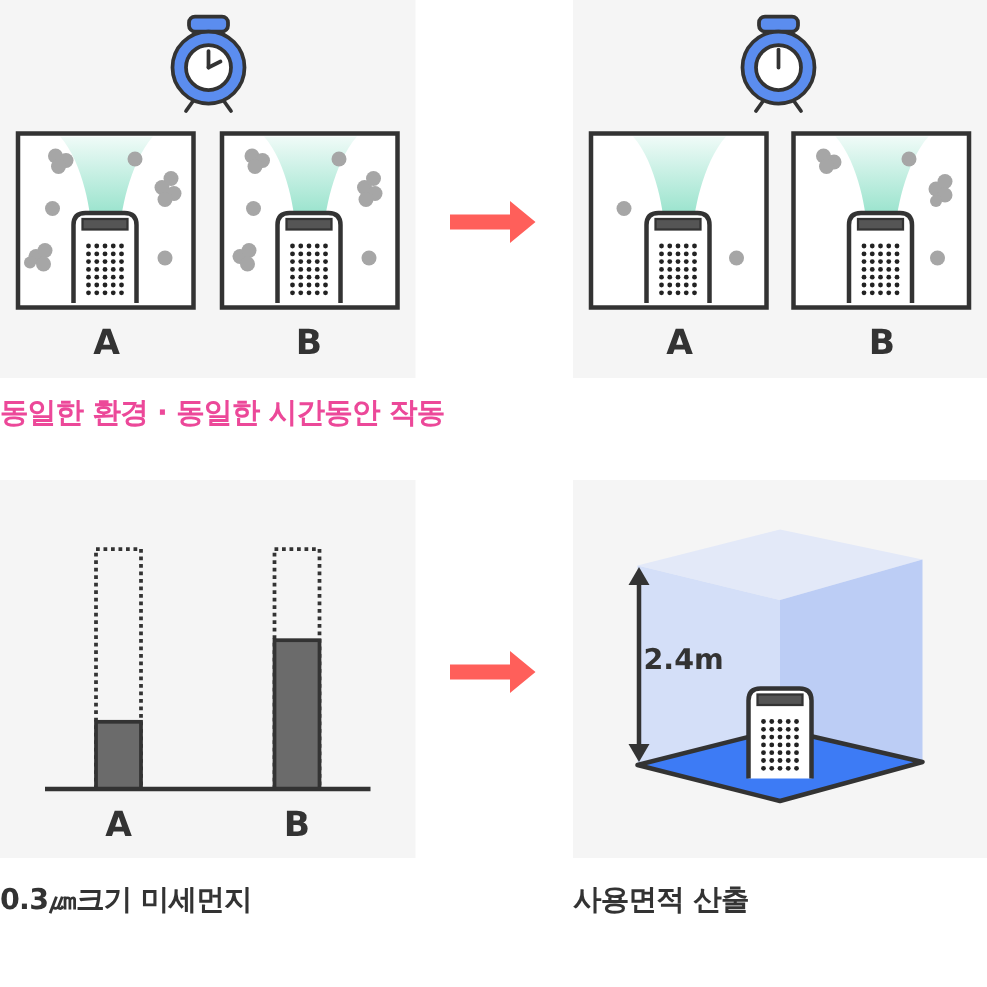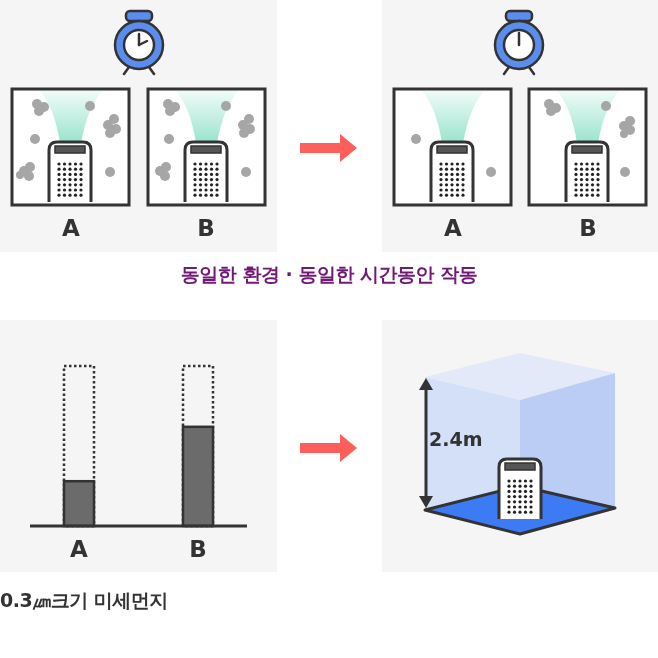--- a/index.html
+++ b/index.html
@@ -1,21 +1,21 @@
 <!DOCTYPE html>
 <html><head>
 <meta charset="utf-8">
 <style>
   html, body { margin: 0; padding: 0; background: #ffffff; }
   body { width: 658px; height: 658px; position: relative; overflow: hidden;
          font-family: "DejaVu Sans", "Liberation Sans", sans-serif; color: #333; }
   .panel { position: absolute; background: #f5f5f5; }
   svg { position: absolute; overflow: visible; }
-  .caption { position: absolute; left: 0; width: 658px; text-align: center;
-             font-weight: bold; font-size: 19px; color: #701a75; letter-spacing: -0.5px; }
+  .caption { position: absolute; left: 0; width: 658px; 
+             font-weight: bold; font-size: 19px; color: #ec4899; letter-spacing: -0.5px; }
   .sub-caption { position: absolute; text-align: left; font-weight: bold;
                  font-size: 19px; line-height: 31px; color: #333; letter-spacing: -0.5px; }
   .lbl { font-family: "DejaVu Sans", "Liberation Sans", sans-serif; font-weight: bold;
          font-size: 23px; fill: #333; }
 </style>
 </head>
 <body>
 
 <div class="panel" style="left:0;top:0;width:277px;height:252px;"></div>
 <div class="panel" style="left:382px;top:0;width:276px;height:252px;"></div>
@@ -360,13 +360,14 @@
           <circle cx="11" cy="39.2" r="1.6" fill="#222"></circle>
         </g>
       </g>
   </g>
 </svg>
 
 <div class="sub-caption" style="left:0;width:277px;top:585px;">
   <div>0.3㎛크기 미세먼지</div>
 </div>
 <div class="sub-caption" style="left:382px;width:276px;top:585px;">
+  <div>사용면적 산출</div>
 </div>
 
 </body></html>

